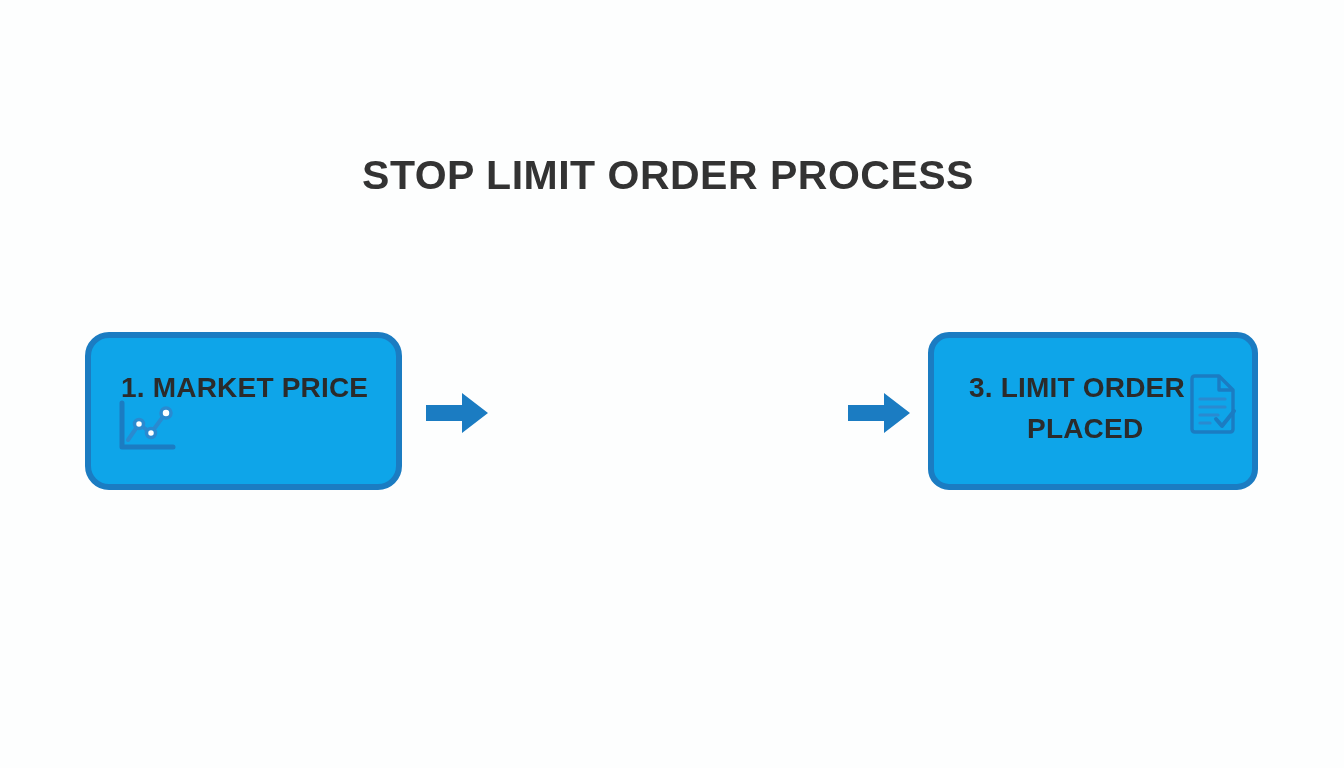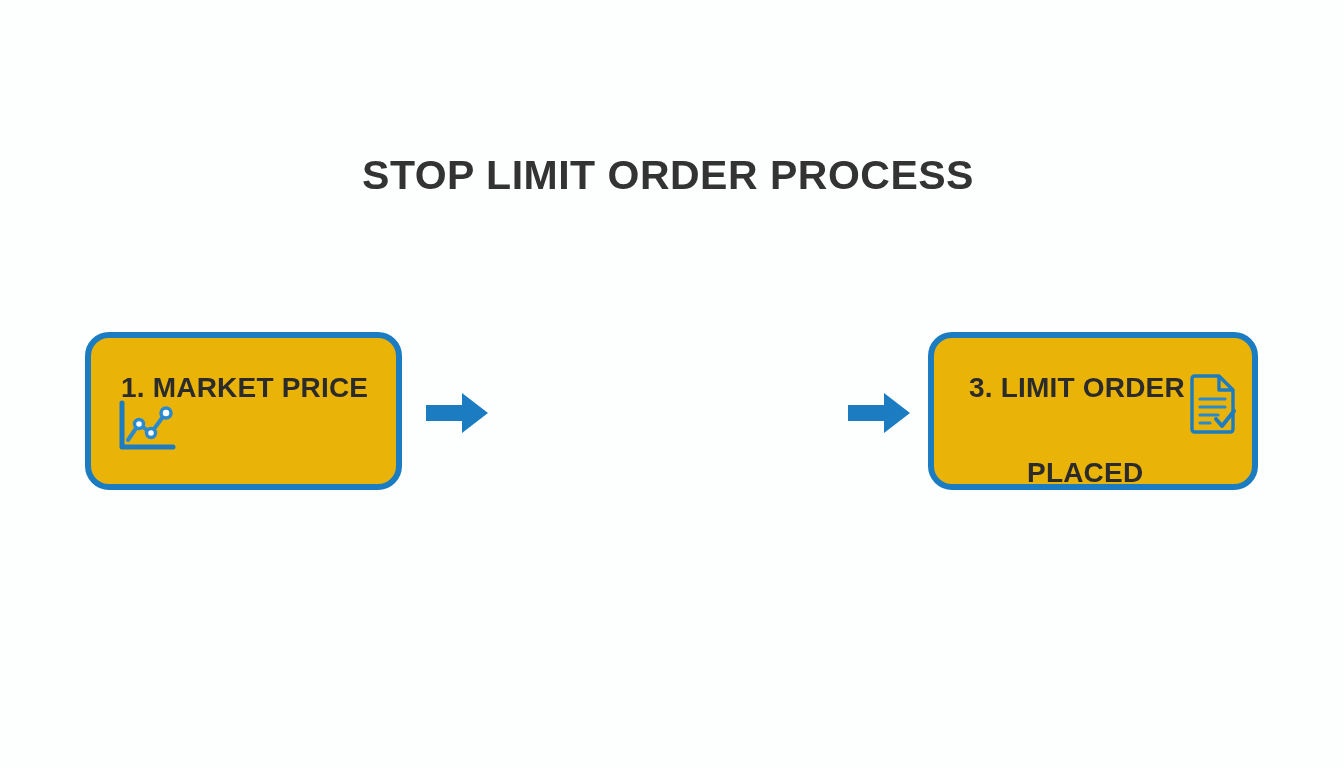--- a/index.html
+++ b/index.html
@@ -38,25 +38,25 @@
   }
 
   
   .step-box {
     position: absolute;
     top: 332px;
     height: 158px;
     box-sizing: border-box;
     border: 6px solid #1b7cc2;
     border-radius: 24px;
-    background: #eab308;
+    background: #0ea5e9;
   }
   #box-1 { left: 85px;  width: 317px; }
   #box-2 { left: 509px; width: 312px; }
-  #box-3 { left: 928px; width: 330px; }
+  #box-3 { left: 928px; width: 330px; border-radius: 21px; }
 
   .box-inner {
     position: relative;
     width: 100%;
     height: 100%;
   }
 
   .step-label {
     position: absolute;
     color: #2b2b2b;
@@ -84,21 +84,20 @@
   }
 
   
   #box-3 .line-1 {
     left: 35px;
     top: 34px;
   }
   #box-3 .line-2 {
     left: 93px;
     top: 75px;
-    margin-top: 44px;
   }
 
   
   .icon-chart {
     position: absolute;
     left: 24px;
     top: 62px;
     width: 62px;
     height: 54px;
   }

